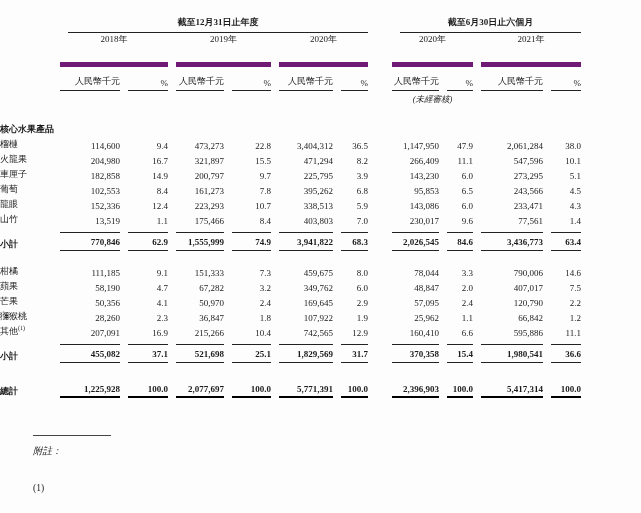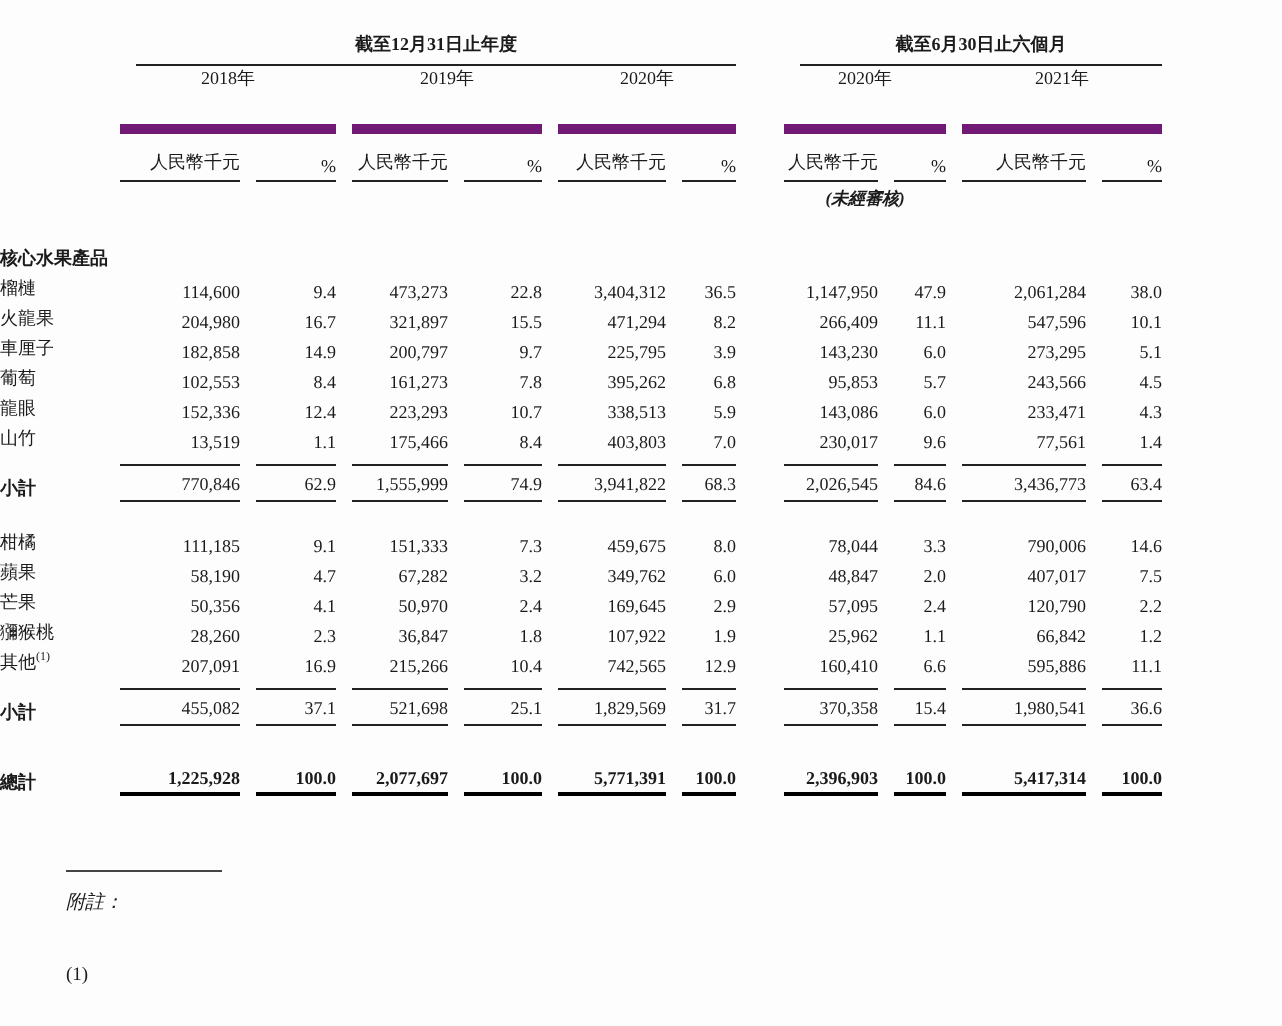--- a/index.html
+++ b/index.html
@@ -19,31 +19,31 @@
   tr.hr1 td { height:20px; }
   tr.hr2 td { height:24px; padding-left:0; }
   tr.hr3 td { height:24px; }
   tr.hr4 td { height:13px; vertical-align:top; }
   .grp { text-align:center; font-weight:bold; border-bottom:1px solid #222; padding-bottom:3px; }
   .g2 { margin-left:24px; }
   .yr { text-align:center; font-weight:normal; border-bottom:5px solid #701a75; padding-bottom:16px; }
   .m8 { margin-left:8px; }
   .m24 { margin-left:24px; }
   .cln { border-bottom:1px solid #222; padding-bottom:2px; text-align:right; font-weight:normal; }
-  .unaud { text-align:center; font-style:italic; font-size:8.5px; padding-top:3px;font-weight:bold; }
+  .unaud { text-align:center; font-style:italic; font-size:8.5px; padding-top:3px; }
   
   tr.spacer td { padding:0; }
   td.sect { height:16px; font-weight:bold; padding-left:0; }
   tr.data td { height:15px; }
   tr.subr td { height:25px; }
   tr.totr td { height:27px; }
   .cell { text-align:right; }
   .lbl { text-align:left; }
   .lbl sup { font-size:6px; }
-  .sub { border-top:1px solid #222; border-bottom:1px solid #222; padding:4px 0 3px; font-weight:normal; }
+  .sub { border-top:1px solid #222; border-bottom:1px solid #222; padding:4px 0 3px; font-weight:bold; }
   .tot { font-weight:bold; padding-bottom:2px; border-bottom:2px solid #000; position:relative; }
   .tot::after { content:""; position:absolute; left:0; right:0; bottom:-5px; border-bottom:2px solid #000; }
   
   .footer { margin-left:33px; margin-top:37px; }
   .divider { width:78px; border-top:1px solid #444; }
   .notes-label { font-style:italic; font-size:9.5px; margin-top:9px; }
   .note-row { display:flex; margin-top:25px; font-size:9.5px; }
   .note-marker { width:47px; flex:0 0 47px; }
 </style>
 </head>
@@ -256,21 +256,21 @@
           <td class="c4">
             <div class="cell">395,262</div>
           </td>
           <td class="c5">
             <div class="cell">6.8</div>
           </td>
           <td class="c6">
             <div class="cell">95,853</div>
           </td>
           <td class="c7">
-            <div class="cell">5.7</div>
+            <div class="cell">6.5</div>
           </td>
           <td class="c8">
             <div class="cell">243,566</div>
           </td>
           <td class="c9">
             <div class="cell">4.5</div>
           </td>
         </tr>
         <tr class="data">
           <td class="lbl lblc">龍眼</td>

